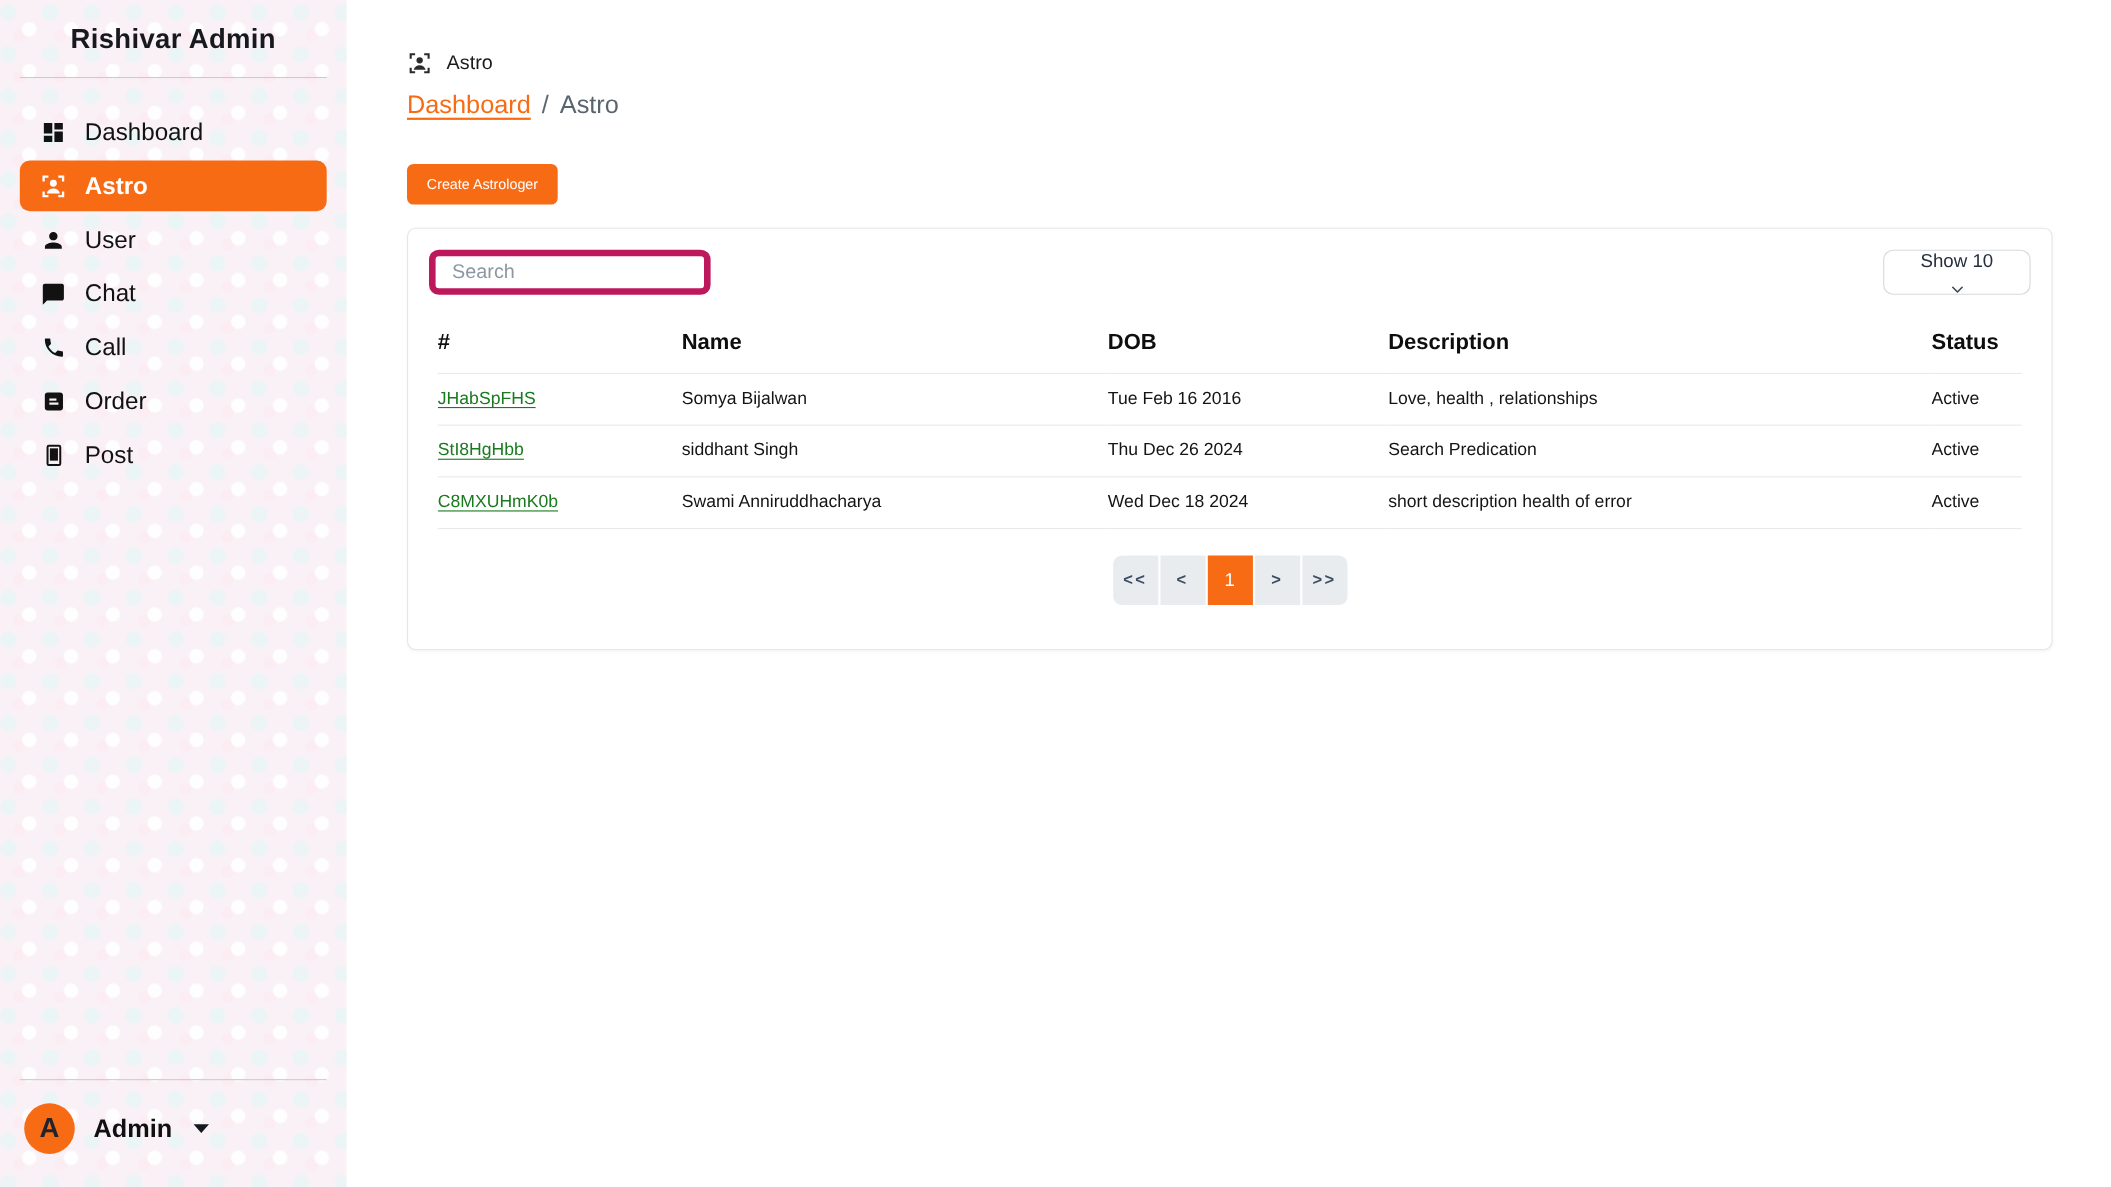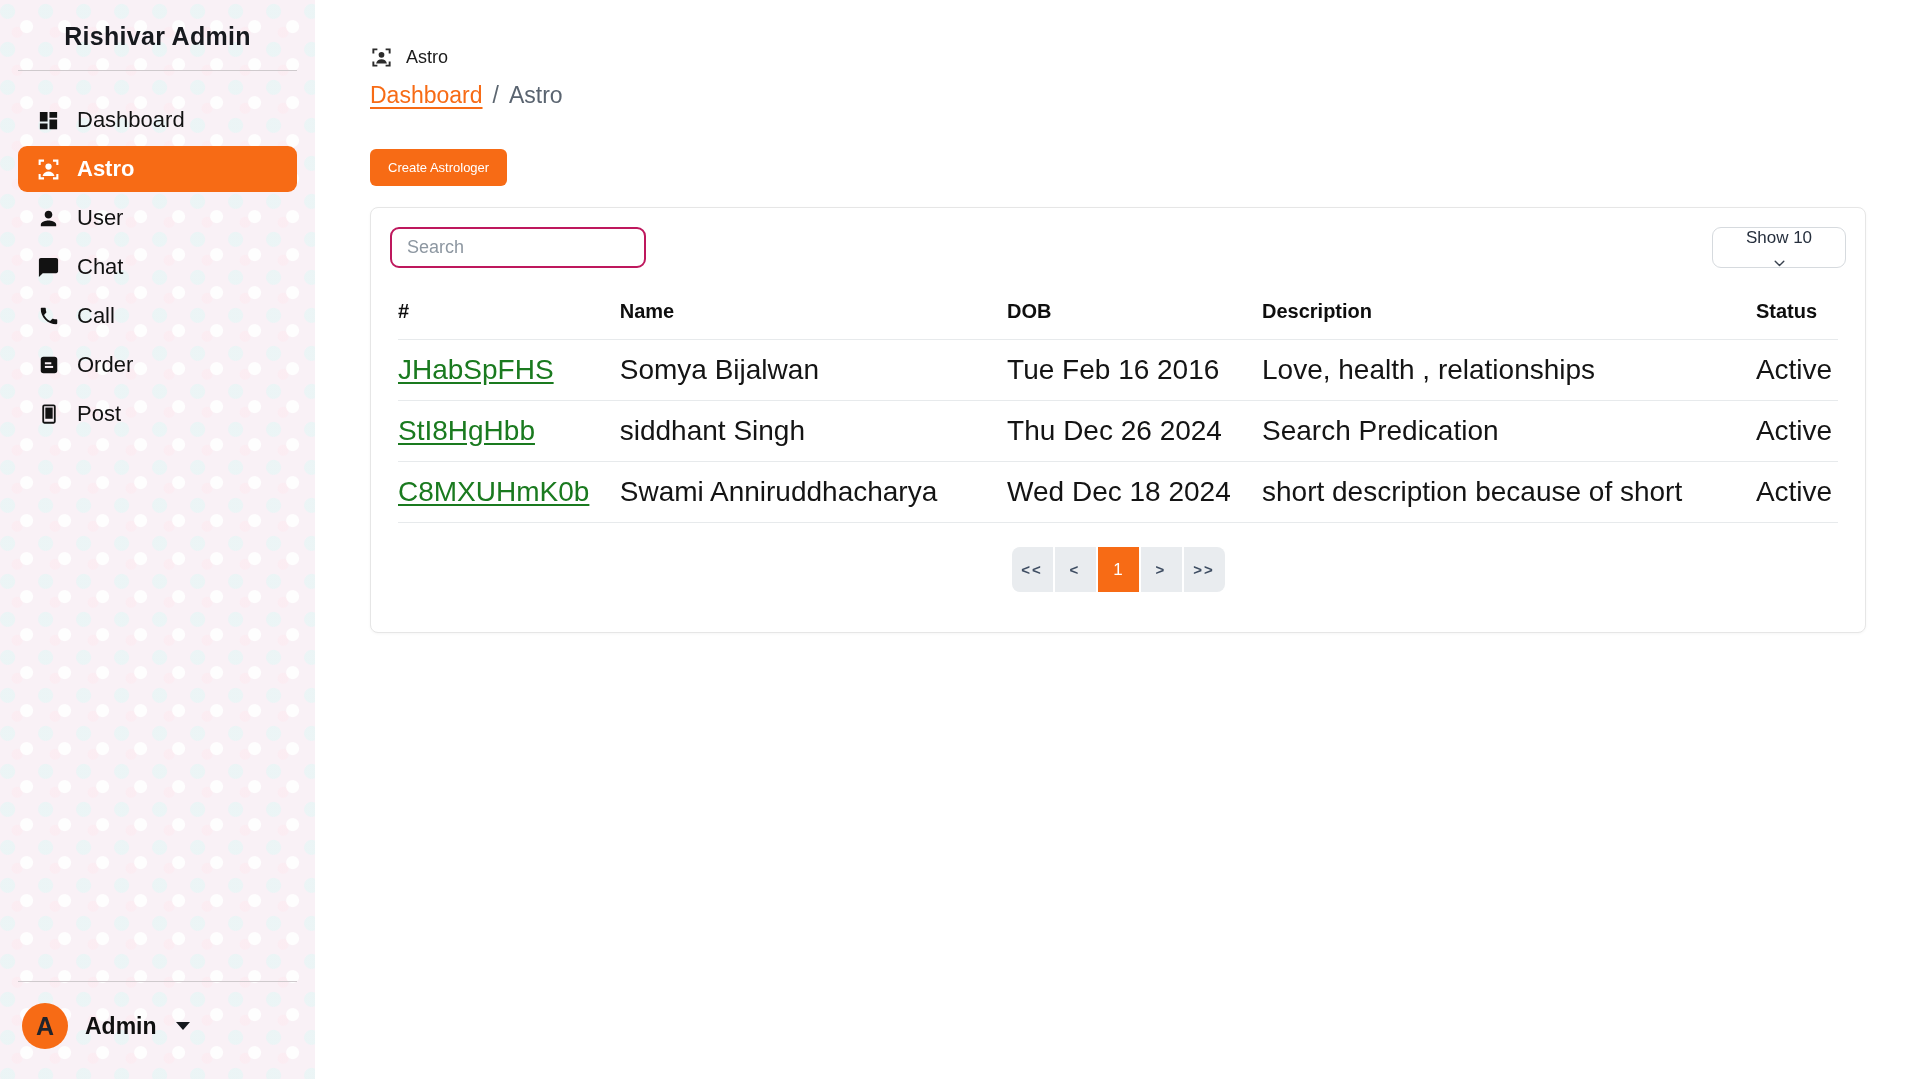--- a/index.html
+++ b/index.html
@@ -67,40 +67,40 @@
   
   .card{
     margin-top:21px;width:1496px;box-sizing:border-box;
     background:#ffffff;border:1px solid #e6e6e6;border-radius:8px;
     box-shadow:0 1px 3px rgba(0,0,0,.04);
     padding:19px 19px 40px;
   }
   .toolbar{display:flex;align-items:center;justify-content:space-between;}
   .search-input{
     width:256px;height:41px;box-sizing:border-box;
-    border:2px solid #be185d;border-radius:9px;padding:0 15px;
+    border:6px solid #be185d;border-radius:9px;padding:0 15px;
     font-family:inherit;font-size:18px;color:#2e3642;outline:none;background:#fff;
   }
   .search-input::placeholder{color:#8d97a1;}
   .show-select{
     width:134px;height:41px;box-sizing:border-box;cursor:pointer;
     border:1px solid #d6dade;border-radius:9px;background:#fff;
     display:flex;align-items:center;justify-content:center;gap:12px;
     font-size:17px;font-weight:500;color:#262f3d;flex-direction:column;
   }
 
   table.astro-table{
     width:calc(100% - 16px);margin:24px 8px 0;border-collapse:collapse;table-layout:fixed;
   }
   .astro-table th{
     text-align:left;font-size:20px;font-weight:700;color:#0e0e0e;
     padding:8px 8px 16px 0;border-bottom:1px solid #e7eaec;
   }
   .astro-table td{
-    font-size:28px;color:#141414;padding:14px 8px 14px 0;
+    font-size:16px;color:#141414;padding:14px 8px 14px 0;
     border-bottom:1px solid #e7eaec;
     white-space:nowrap;overflow:hidden;
   }
   .id-link{color:#1a7a1f;text-decoration:underline;text-underline-offset:3px;cursor:pointer;}
 
   .pagination{margin-top:24px;display:flex;justify-content:center;}
   .pg{display:flex;}
   .pg-item{
     width:41px;height:45px;margin-right:2px;cursor:pointer;
     background:#e9ecef;color:#3e4d62;
@@ -262,21 +262,21 @@
             <td><a class="id-link">StI8HgHbb</a></td>
             <td>siddhant Singh</td>
             <td>Thu Dec 26 2024</td>
             <td>Search Predication</td>
             <td>Active</td>
           </tr>
           <tr>
             <td><a class="id-link">C8MXUHmK0b</a></td>
             <td>Swami Anniruddhacharya</td>
             <td>Wed Dec 18 2024</td>
-            <td>short description because of short</td>
+            <td>short description health of error</td>
             <td>Active</td>
           </tr>
         </tbody>
       </table>
 
       <div class="pagination">
         <div class="pg">
           <div class="pg-item">&lt;&lt;</div>
           <div class="pg-item">&lt;</div>
           <div class="pg-item active">1</div>

